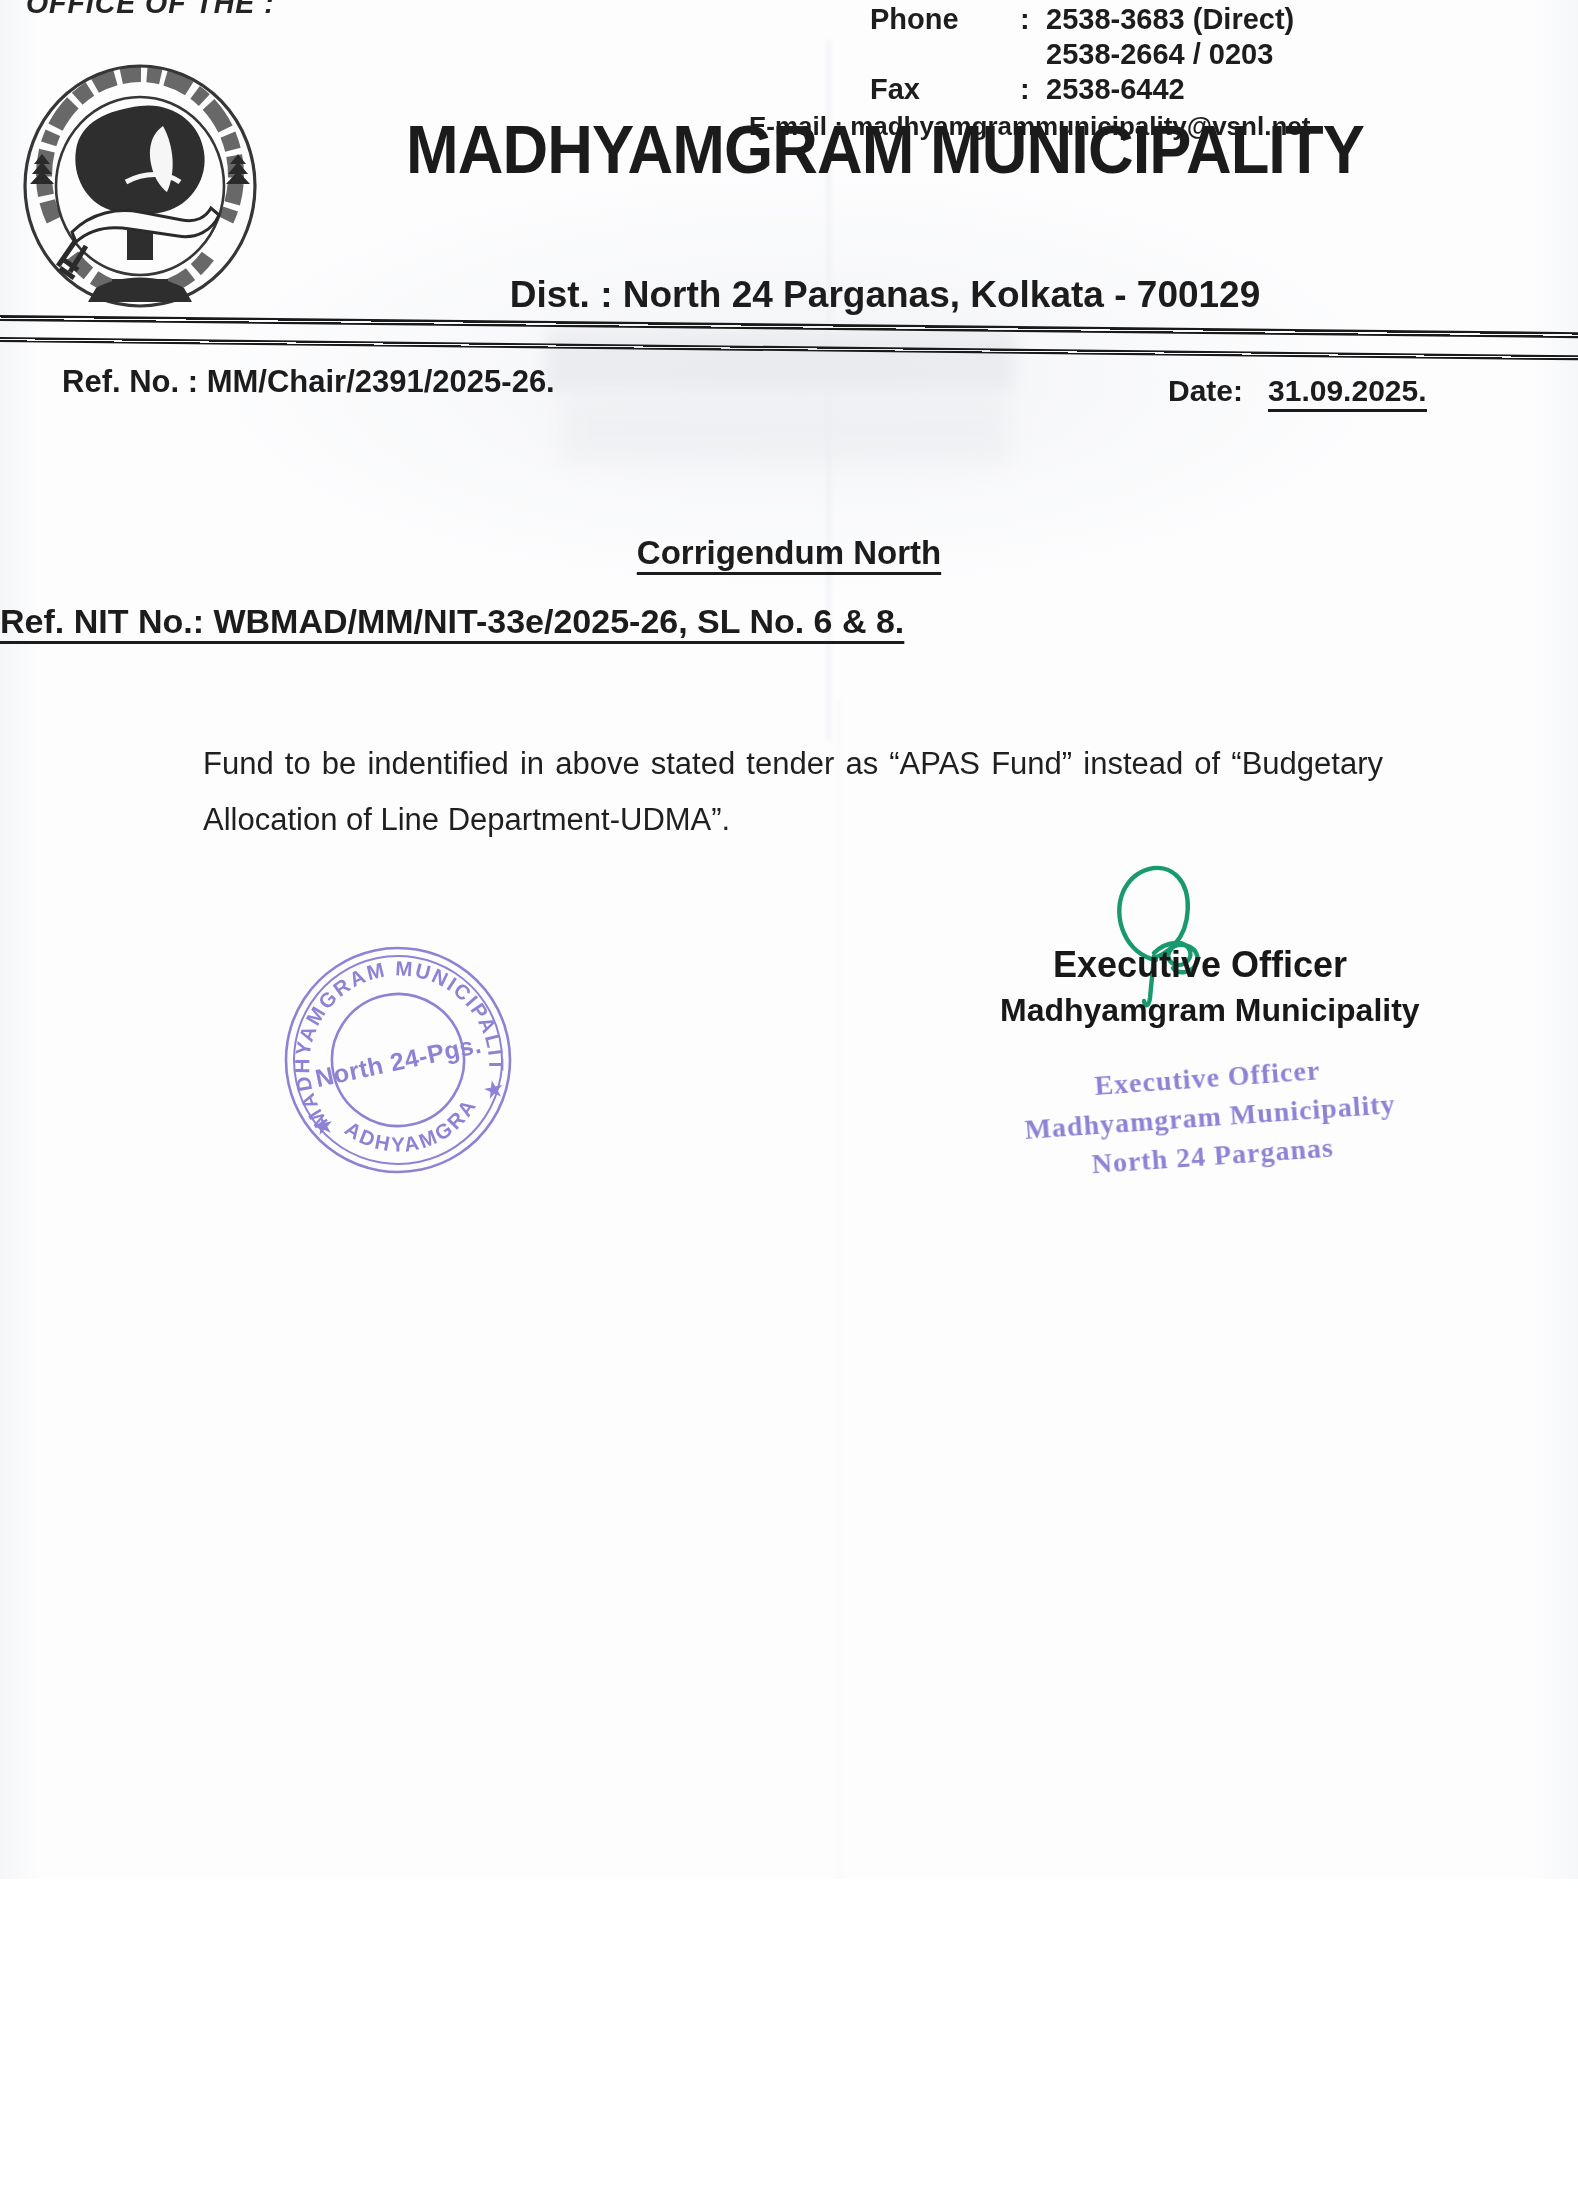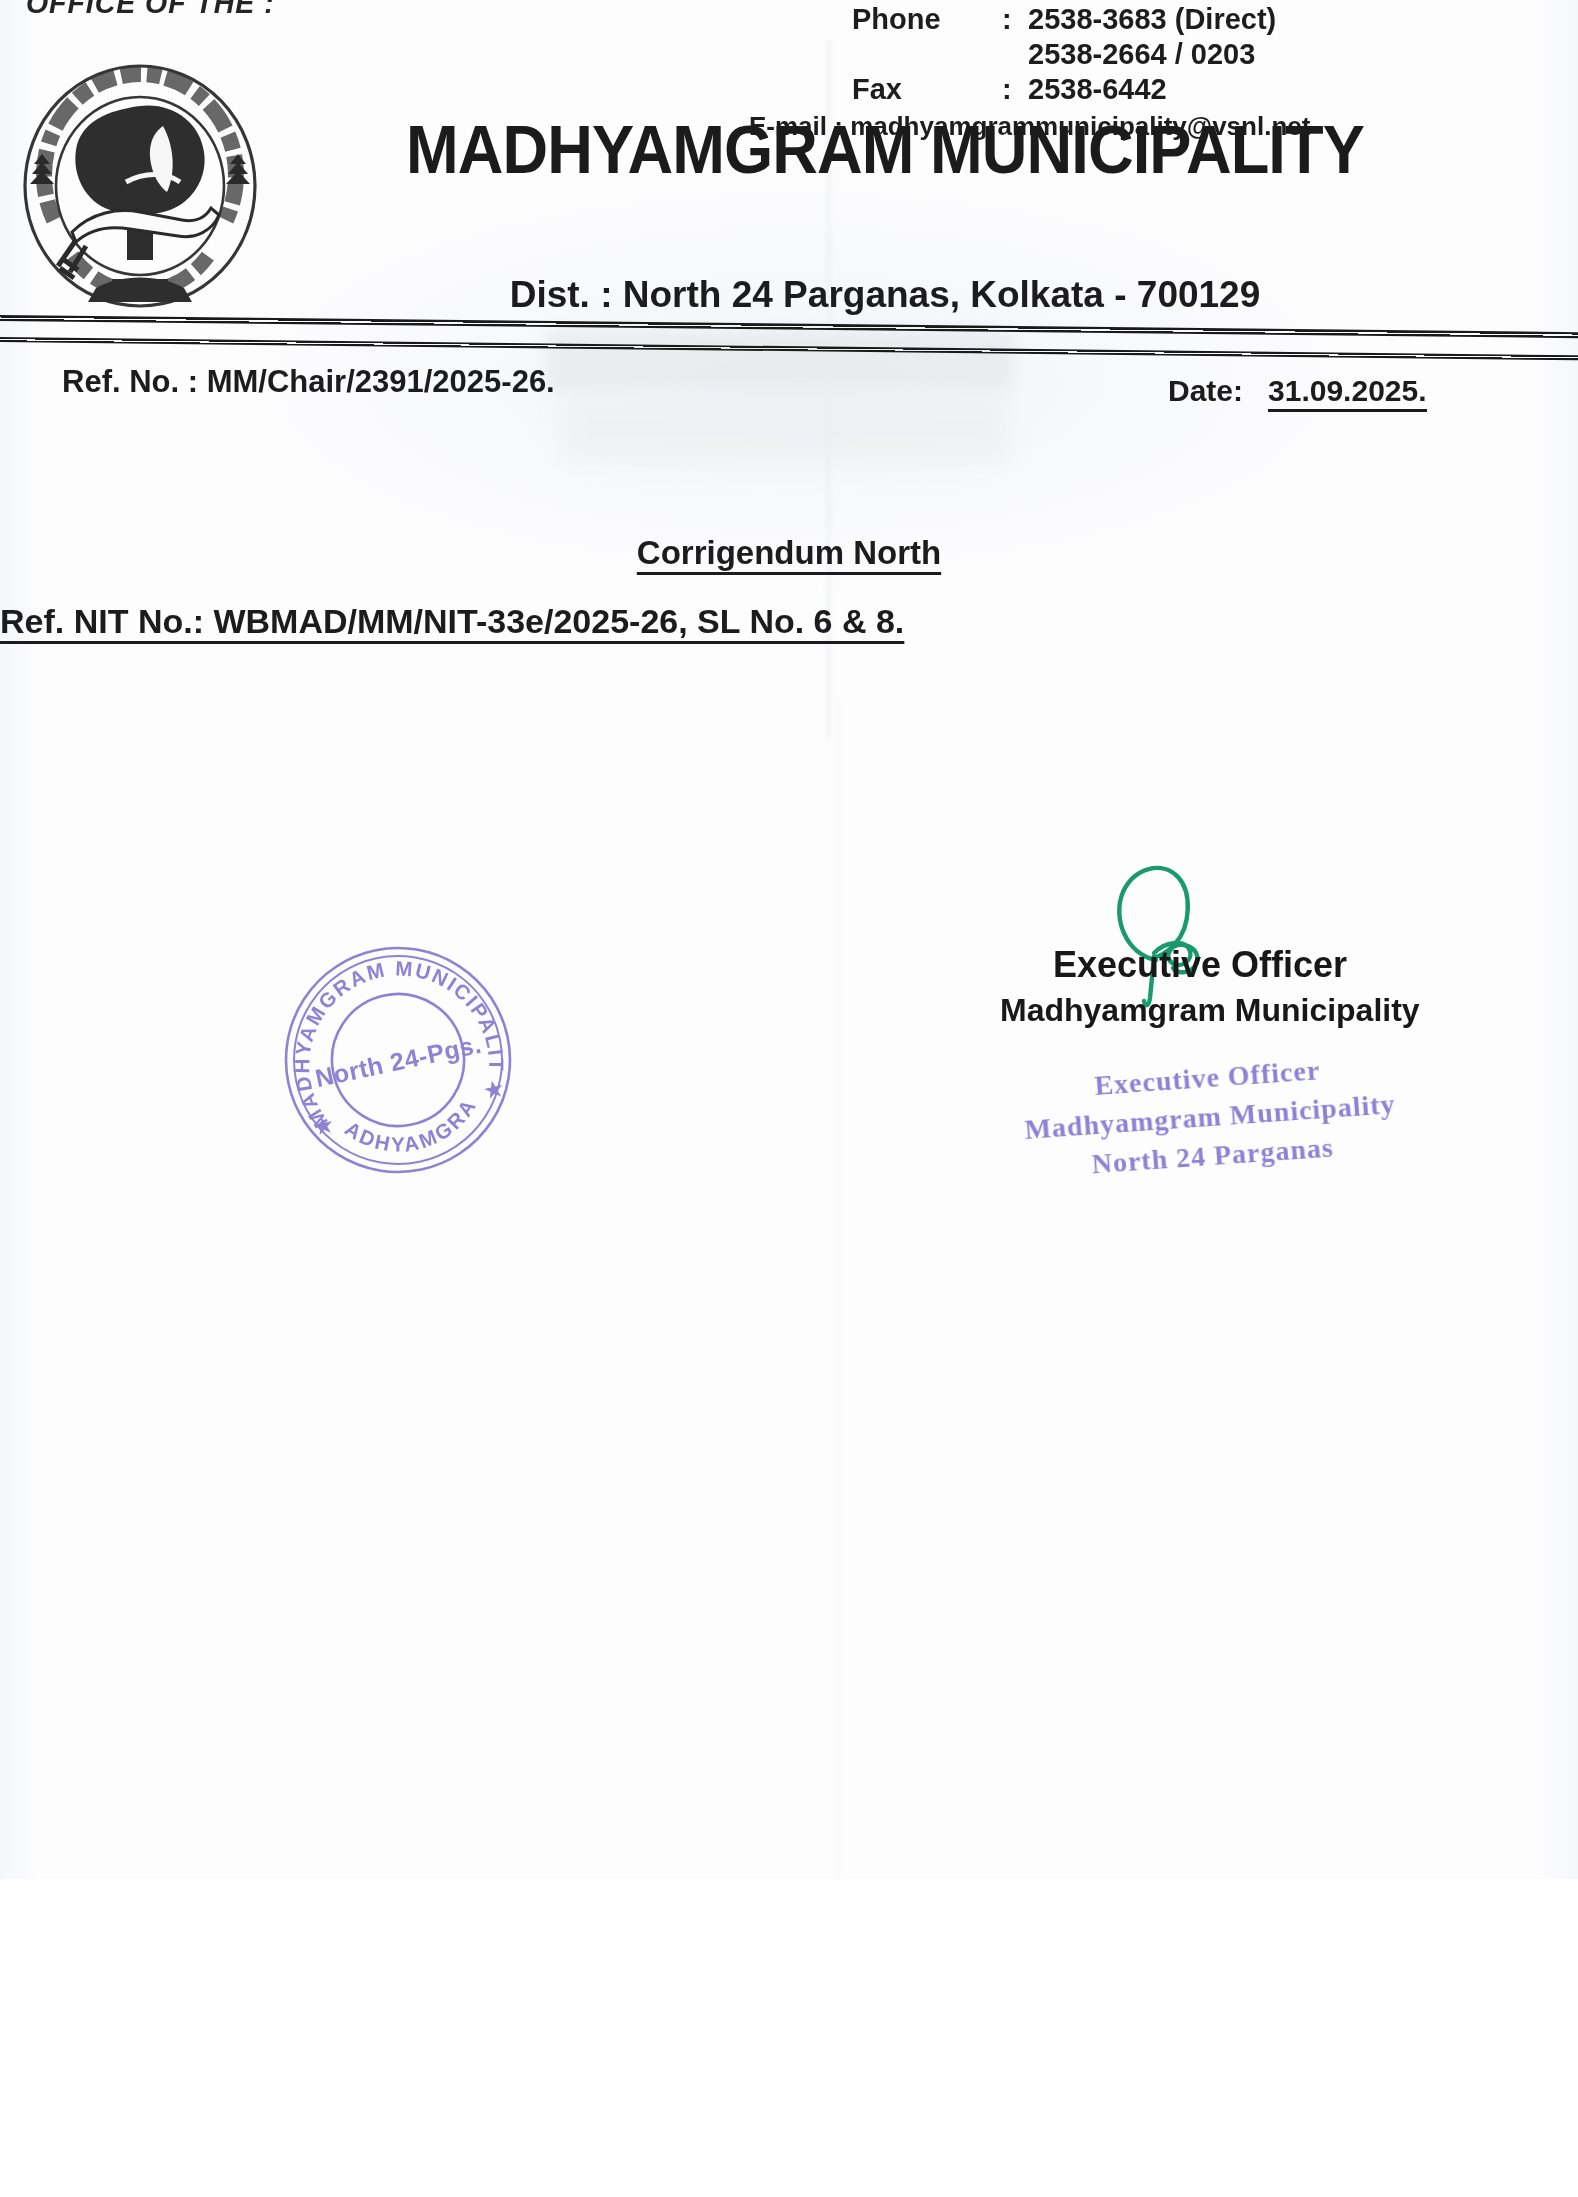--- a/index.html
+++ b/index.html
@@ -20,21 +20,21 @@
   .crease-v { left:827px; top:40px; width:3px; height:700px; background:#e9ebee; filter:blur(2px); opacity:.8; }
   .crease-v2 { left:838px; top:700px; width:2px; height:1450px; background:#f0f1f4; filter:blur(2px); opacity:.7; }
 
   .office-line {
     left:26px; top:-14px; font-size:30px; font-weight:800; font-style:italic;
     letter-spacing:1px; transform:scaleX(.95); transform-origin:left top; color:#242424;
   }
 
   .contact { left:852px; top:2px; display:grid; grid-template-columns:150px 26px auto;
     font-size:29px; font-weight:700; line-height:35px; color:#1d1d1d; }
-  .contact span { white-space:nowrap; }
+  .contact span { white-space:nowrap;margin-left:18px; }
   .email-line { left:722px; top:111px; font-size:26px; font-weight:700; color:#1d1d1d; white-space:nowrap;margin-left:27px; }
 
   .seal { left:20px; top:60px; }
 
   .head-center { left:300px; width:1170px; text-align:center; }
   .muni-name { top:110px; font-size:68px; font-weight:700; letter-spacing:-1px;
     transform:scaleX(.93); color:#1b1b1b; white-space:nowrap; }
   .po-line  { top:228px; font-size:34px; font-weight:700; }
   .dist-line{ top:274px; font-size:37px; font-weight:700; }
 
@@ -137,20 +137,21 @@
     <span class="date-underline">31.09.2025.</span>
   </div>
 
   <div class="abs notice-title">
     <span>Corrigendum North</span>
   </div>
   <div class="abs notice-ref">
     <span>Ref. NIT No.: WBMAD/MM/NIT-33e/2025-26, SL No. 6 &amp; 8.</span>
   </div>
 
+  <div class="abs body-par">Fund to be indentified in above stated tender as “APAS Fund” instead of “Budgetary Allocation of Line Department-UDMA”.</div>
 
   <svg class="abs sig-svg" width="150" height="160" viewBox="0 0 150 160">
     <g stroke="#18996e" stroke-width="4.4" fill="none" stroke-linecap="round">
       <path d="M78 110 C48 104 34 68 45 42 C56 18 84 10 100 27 C114 42 113 76 97 94 C89 103 80 107 76 107 L72 148 C71 156 67 158 66 151"></path>
       <path d="M76 103 C88 91 108 89 112 101 C115 111 102 119 94 113 C86 107 92 93 106 95 C118 97 123 108 117 116 C111 124 99 124 95 118"></path>
     </g>
   </svg>
 
   <div class="abs sig-name">Executive Officer</div>
   <div class="abs sig-org">Madhyamgram Municipality</div>

